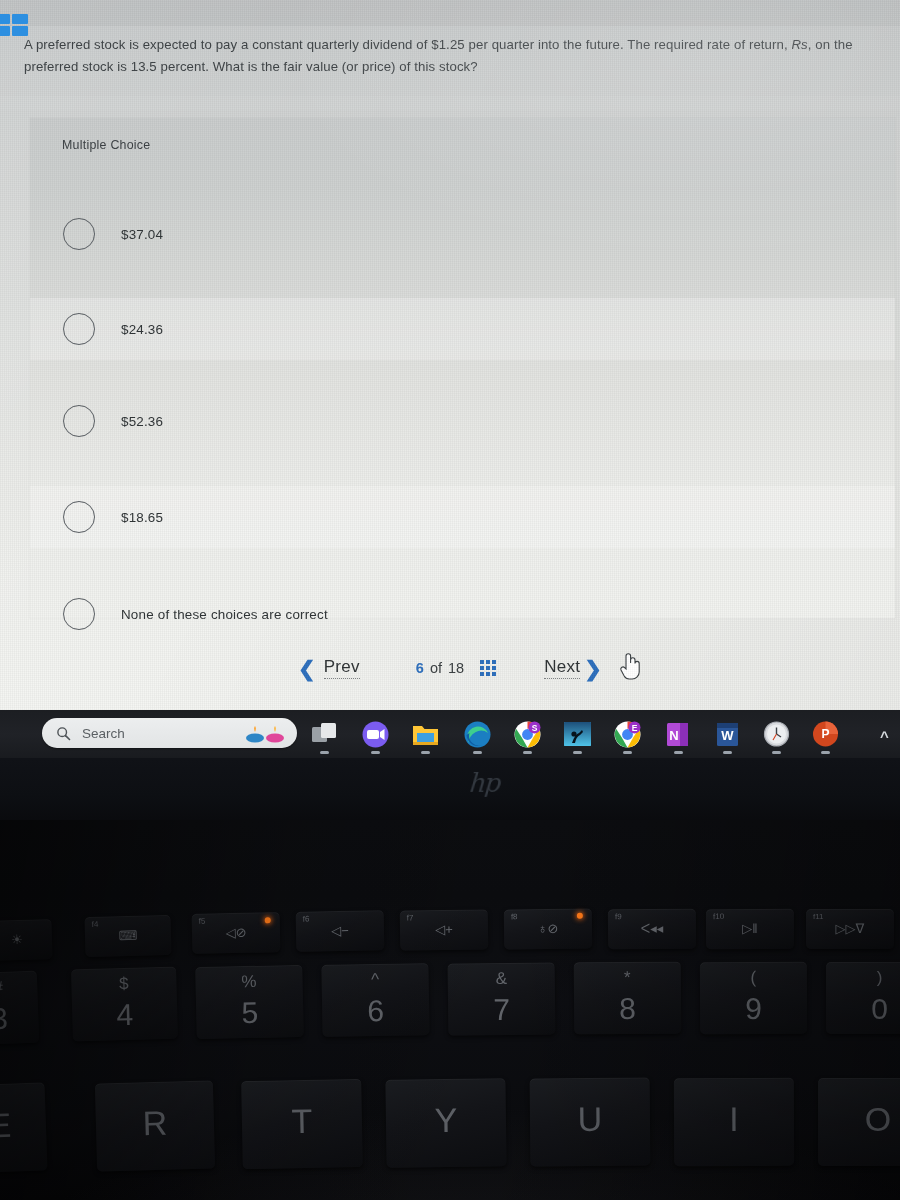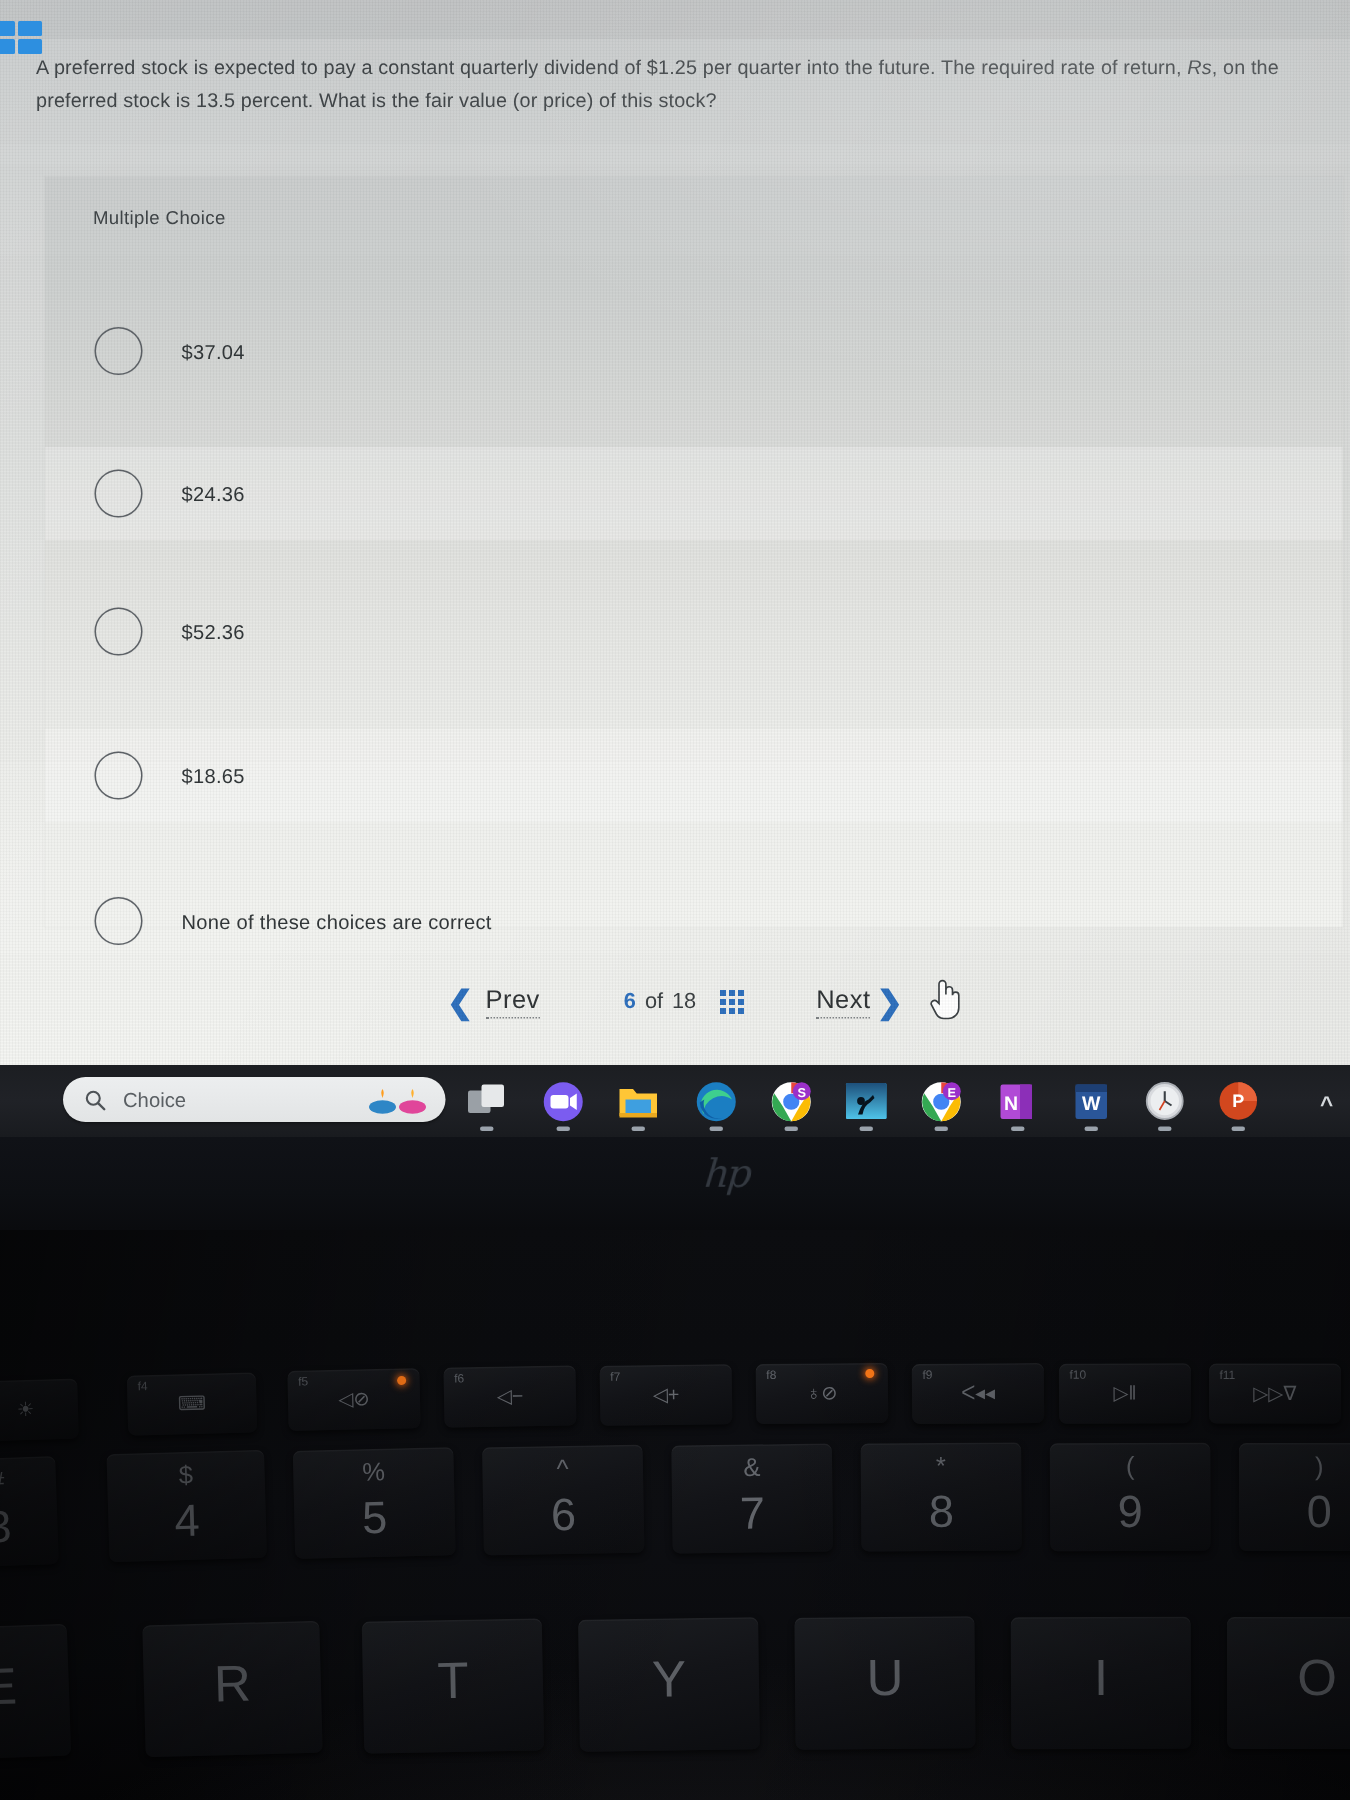--- a/index.html
+++ b/index.html
@@ -226,21 +226,21 @@
     <i></i>
     <i></i>
     <i></i>
 </div>
 
 <div id="searchbox">
   <svg class="mag" viewBox="0 0 16 16">
     <circle cx="6.6" cy="6.6" r="4.6" fill="none" stroke="#4e5357" stroke-width="1.5"></circle>
     <line x1="10.2" y1="10.2" x2="14.4" y2="14.4" stroke="#4e5357" stroke-width="1.7" stroke-linecap="round"></line>
   </svg>
-  <span class="sph">Choice</span>
+  <span class="sph">Search</span>
   <svg style="position:absolute;left:200px;top:5px;" width="50" height="22" viewBox="0 0 50 22">
     <ellipse cx="13" cy="15" rx="9" ry="4.5" fill="#2e86c6"></ellipse>
     <path d="M13 9 q-1.6 -4 0 -6 q1.6 2 0 6 Z" fill="#ff9d1e"></path>
     <ellipse cx="33" cy="15" rx="9" ry="4.5" fill="#e0469a"></ellipse>
     <path d="M33 9 q-1.6 -4 0 -6 q1.6 2 0 6 Z" fill="#ffb02e"></path>
   </svg>
 </div>
 
 <div class="tbicon" style="left:310px;">
   <svg viewBox="0 0 29 29" width="29" height="29">

